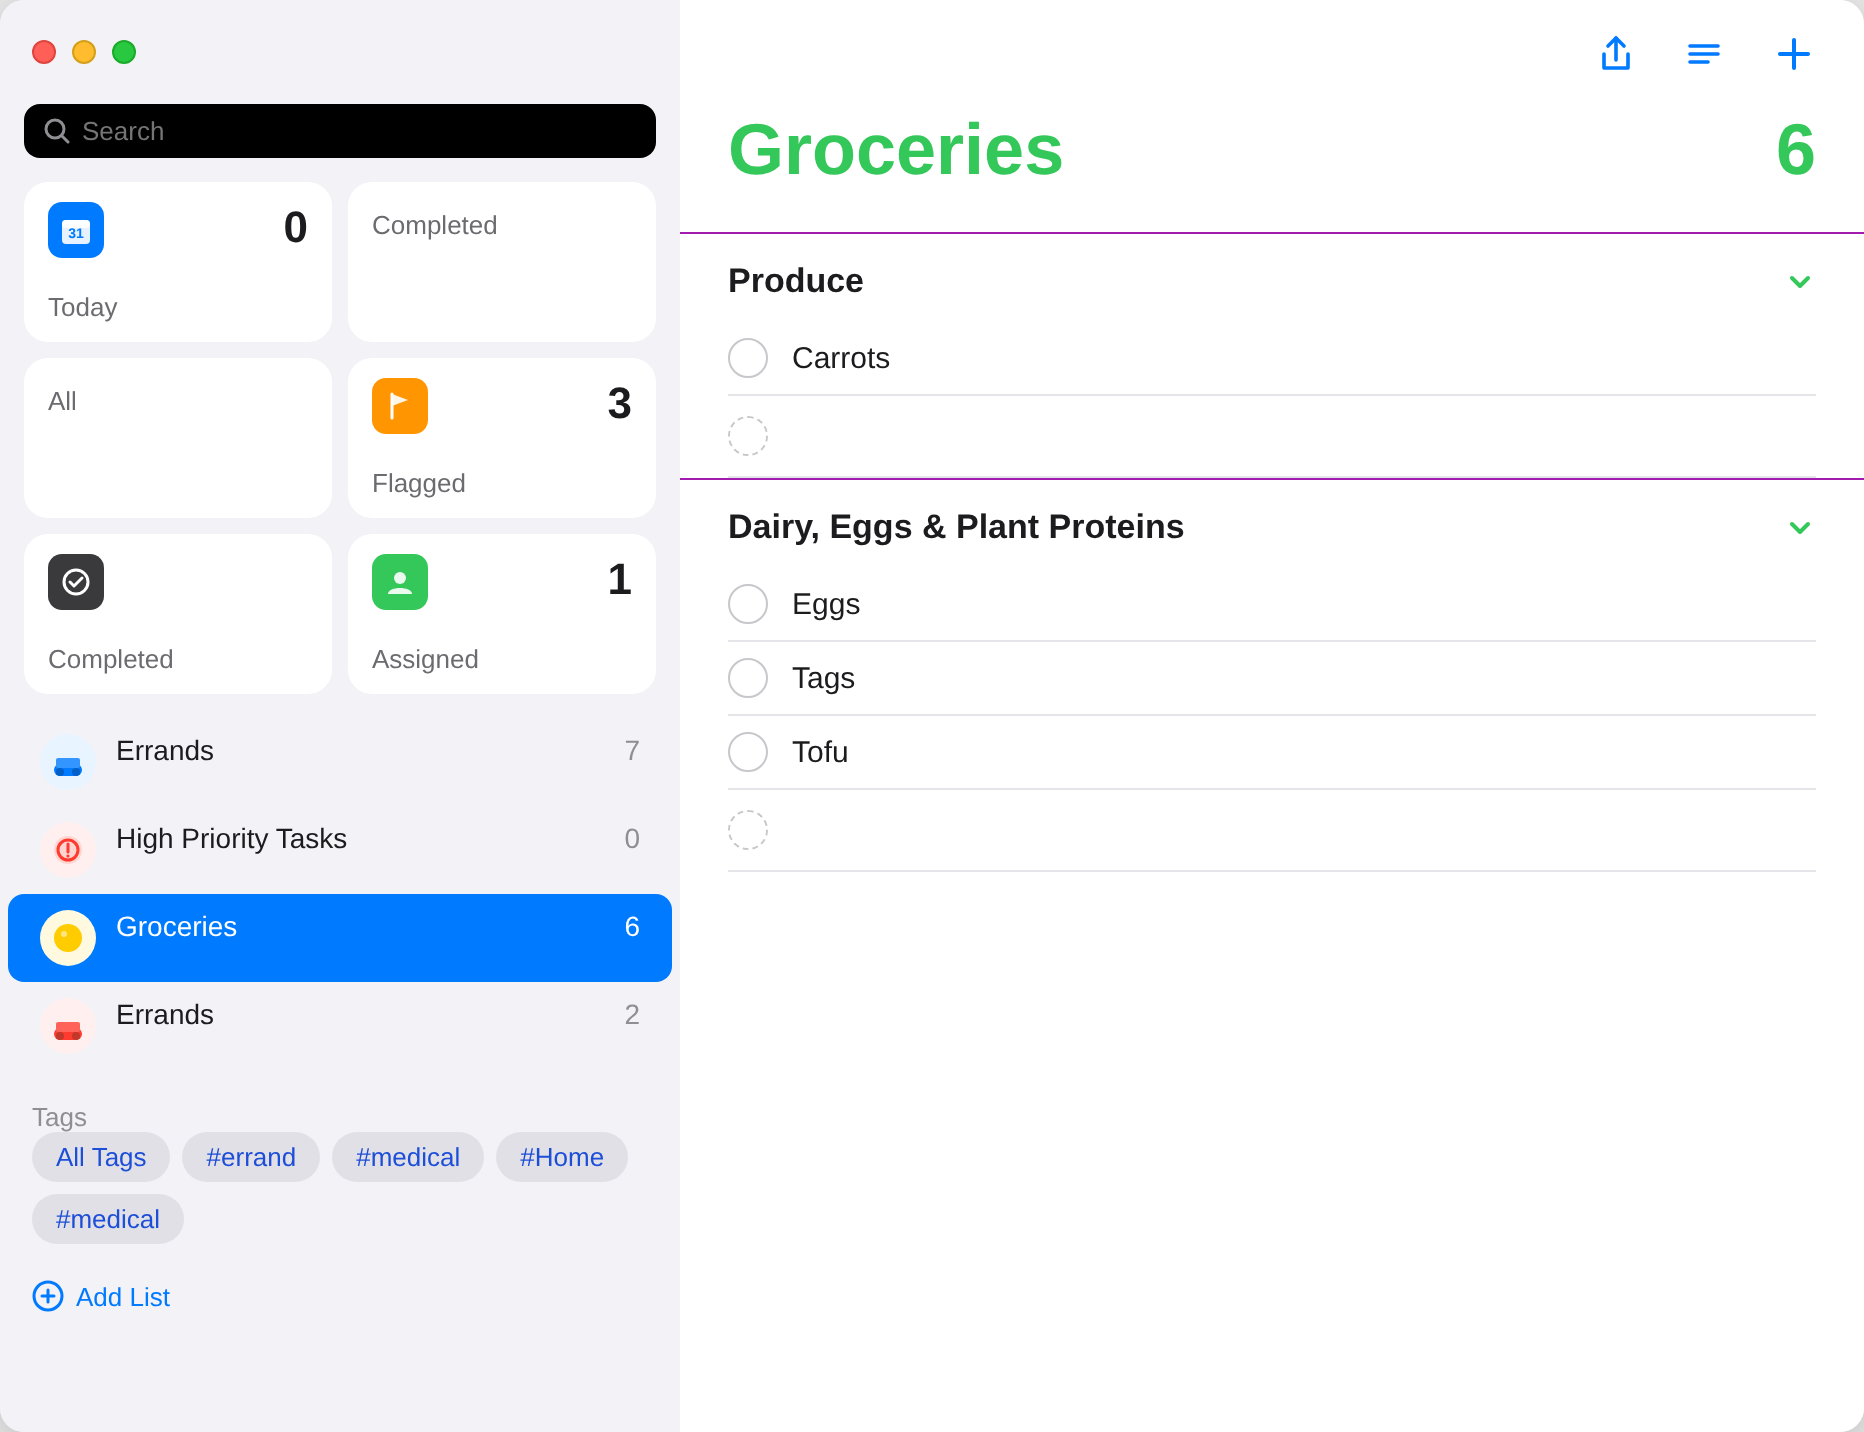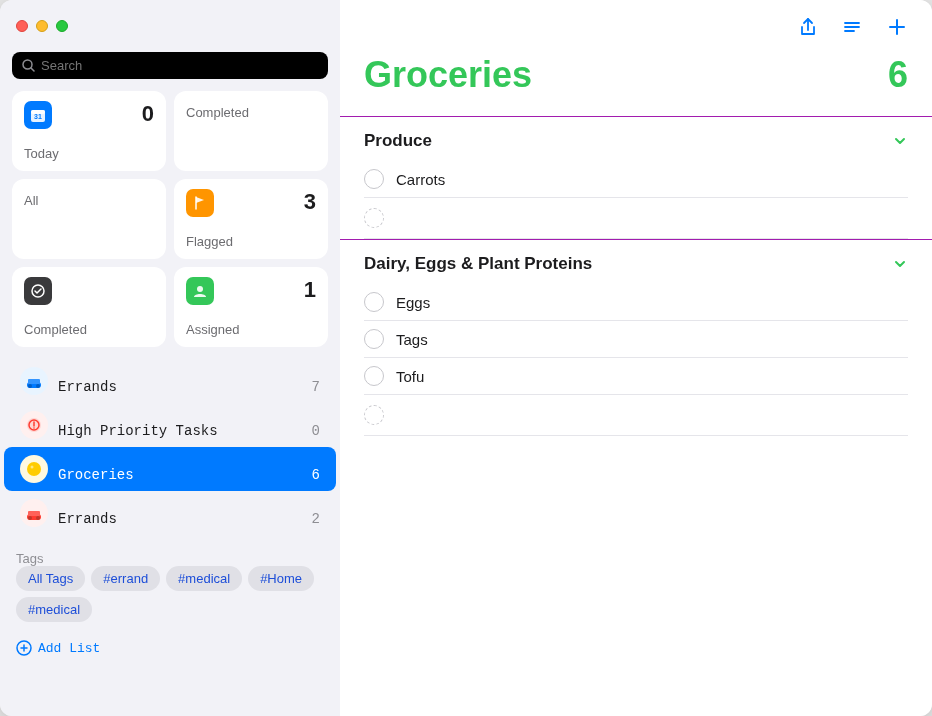--- a/index.html
+++ b/index.html
@@ -134,27 +134,26 @@
     .icon-green { background: #34c759; }
 
     
     .list-section {
       padding: 4px 0;
       flex-shrink: 0;
     }
 
     .list-item {
       display: flex;
-      align-items: flex-end;
+      align-items: flex-start;
       padding: 8px 16px;
       gap: 10px;
       cursor: pointer;
       border-radius: 8px;
       margin: 0 4px;
-      font-family: Liberation Mono, monospace;
     }
 
     .list-item.selected {
       background: #007aff;
       border-radius: 8px;
     }
 
     .list-item.selected .list-item-name,
     .list-item.selected .list-item-count {
       color: white;
@@ -213,21 +212,20 @@
 
     .add-list-btn {
       display: flex;
       align-items: center;
       gap: 6px;
       padding: 10px 16px;
       font-size: 13px;
       color: #007aff;
       cursor: pointer;
       flex-shrink: 0;
-      font-family: Liberation Mono, monospace;
     }
 
     
     .main-content {
       flex: 1;
       background: white;
       display: flex;
       flex-direction: column;
       overflow-y: auto;
     }

